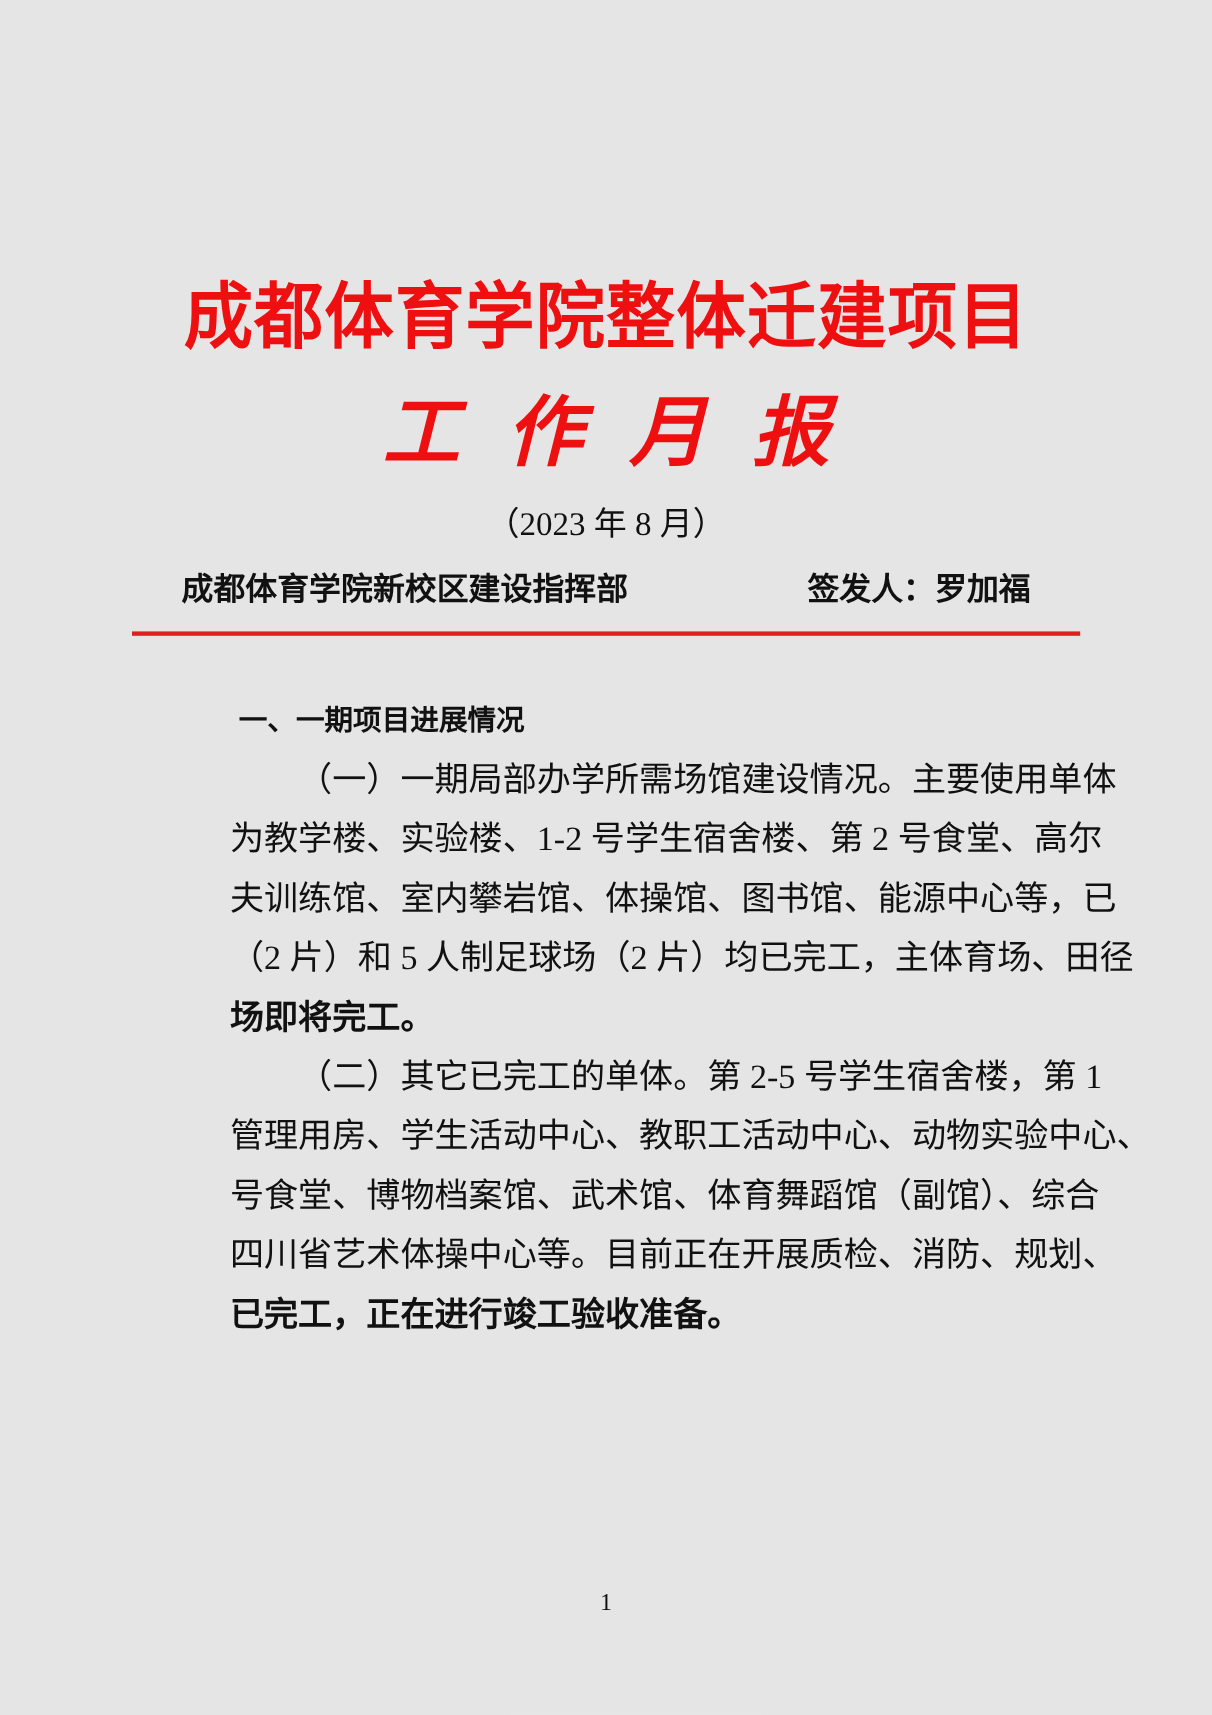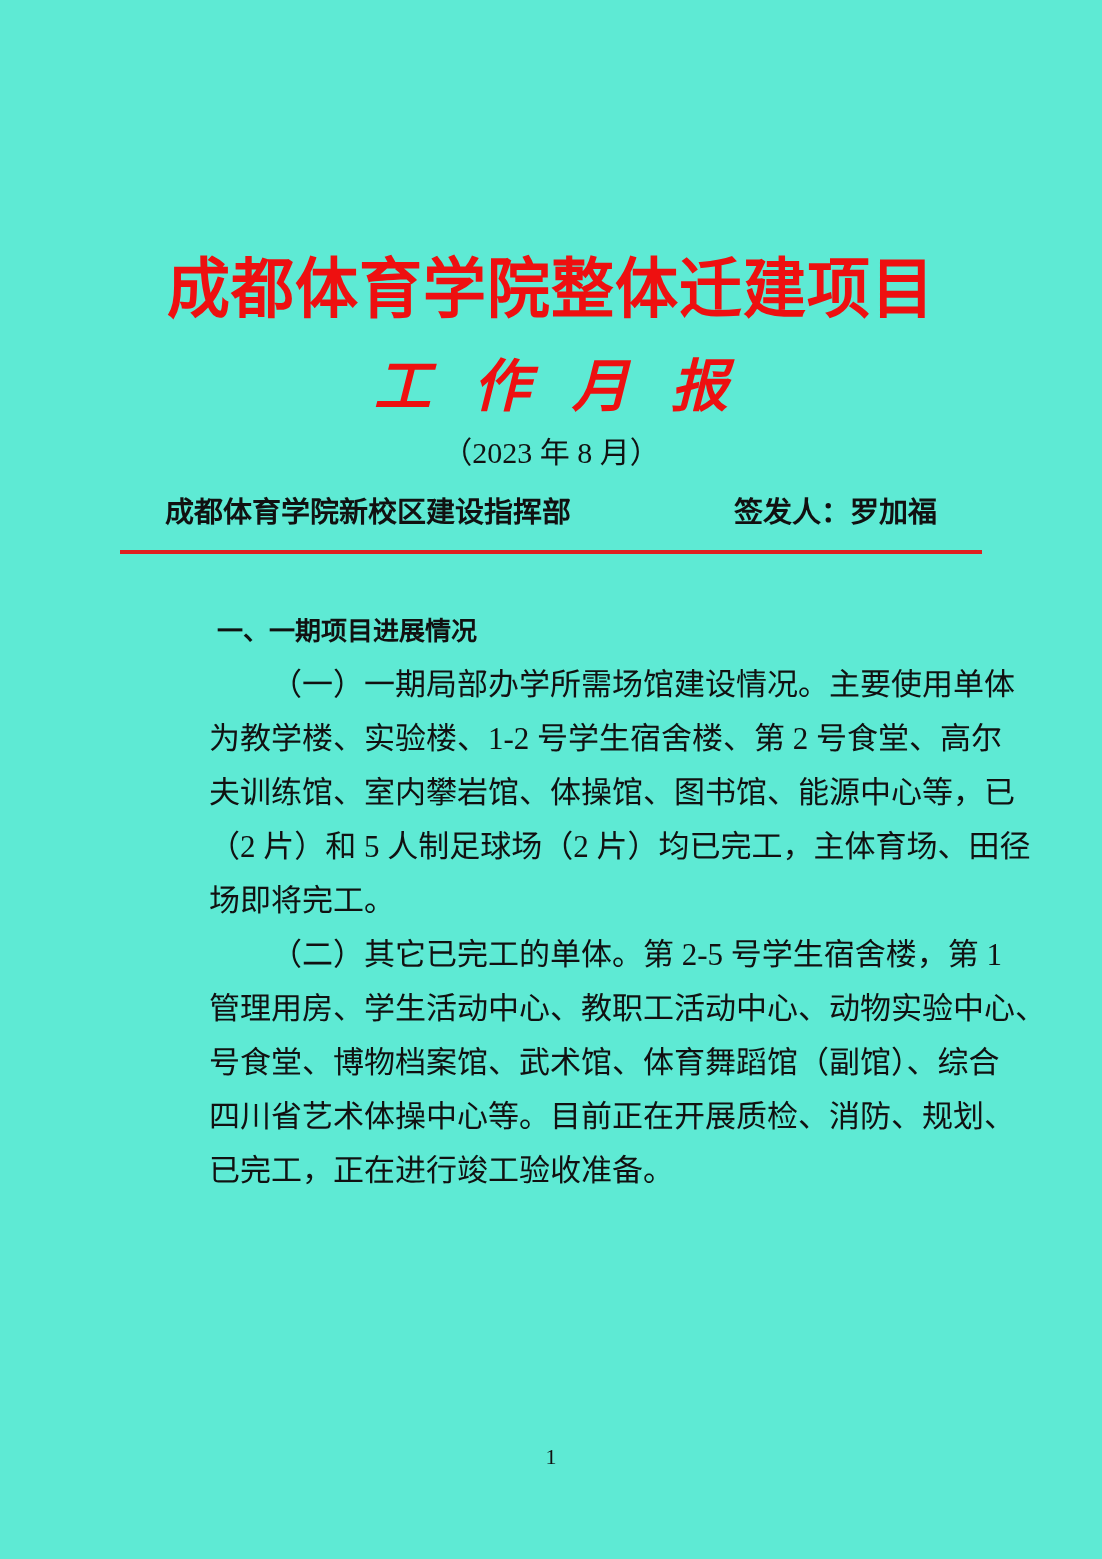--- a/index.html
+++ b/index.html
@@ -7,21 +7,21 @@
     --rule-red:#e02020;
     --ink:#1a1a1a;
   }
   *{margin:0;padding:0;box-sizing:border-box;}
   html,body{background:#ffffff;}
   .page{
     position:relative;
     width:1102px;
     height:1559px;
     margin:0 auto;
-    background:#5eead4;
+    background:#e5e5e5;
     overflow:hidden;
     font-family:"Liberation Serif", serif;
     color:var(--ink);
   }
   .doc-title{
     margin-top:252px;
     text-align:center;
     font-family:"Liberation Sans", sans-serif;
     font-weight:900;
     font-size:63px;
@@ -29,28 +29,28 @@
     color:var(--title-red);
     letter-spacing:1px;
     transform:scaleY(1.05);
   }
   .doc-subtitle{
     margin-top:30px;
     text-align:center;
     font-family:"Liberation Serif", serif;
     font-style:italic;
     font-weight:700;
-    font-size:57px;
+    font-size:70px;
     line-height:1.1;
     color:var(--title-red);
     letter-spacing:42px;
     padding-left:42px; 
   }
   .date-line{
-    margin-top:16px;
+    margin-top:26px;
     text-align:center;
     font-size:30px;
     line-height:1.2;
     color:#111;
   }
   .issuer-row{
     width:772px;
     margin:24px auto 0 auto;
     display:flex;
     justify-content:space-between;
@@ -82,21 +82,21 @@
   .body-line{
     font-size:31px;
     line-height:54px;
     text-align:justify;
     text-align-last:justify;
     color:#111;
     white-space:nowrap;
     margin-left:44px;
   }
   .body-line.first{ text-indent:2em; }
-  .body-line.last{ text-align-last:left; }
+  .body-line.last{ text-align-last:left;font-weight:bold; }
   .page-number{
     position:absolute;
     top:1444px;
     left:0;
     width:100%;
     text-align:center;
     font-size:22px;
     color:#111;
   }
 </style>

